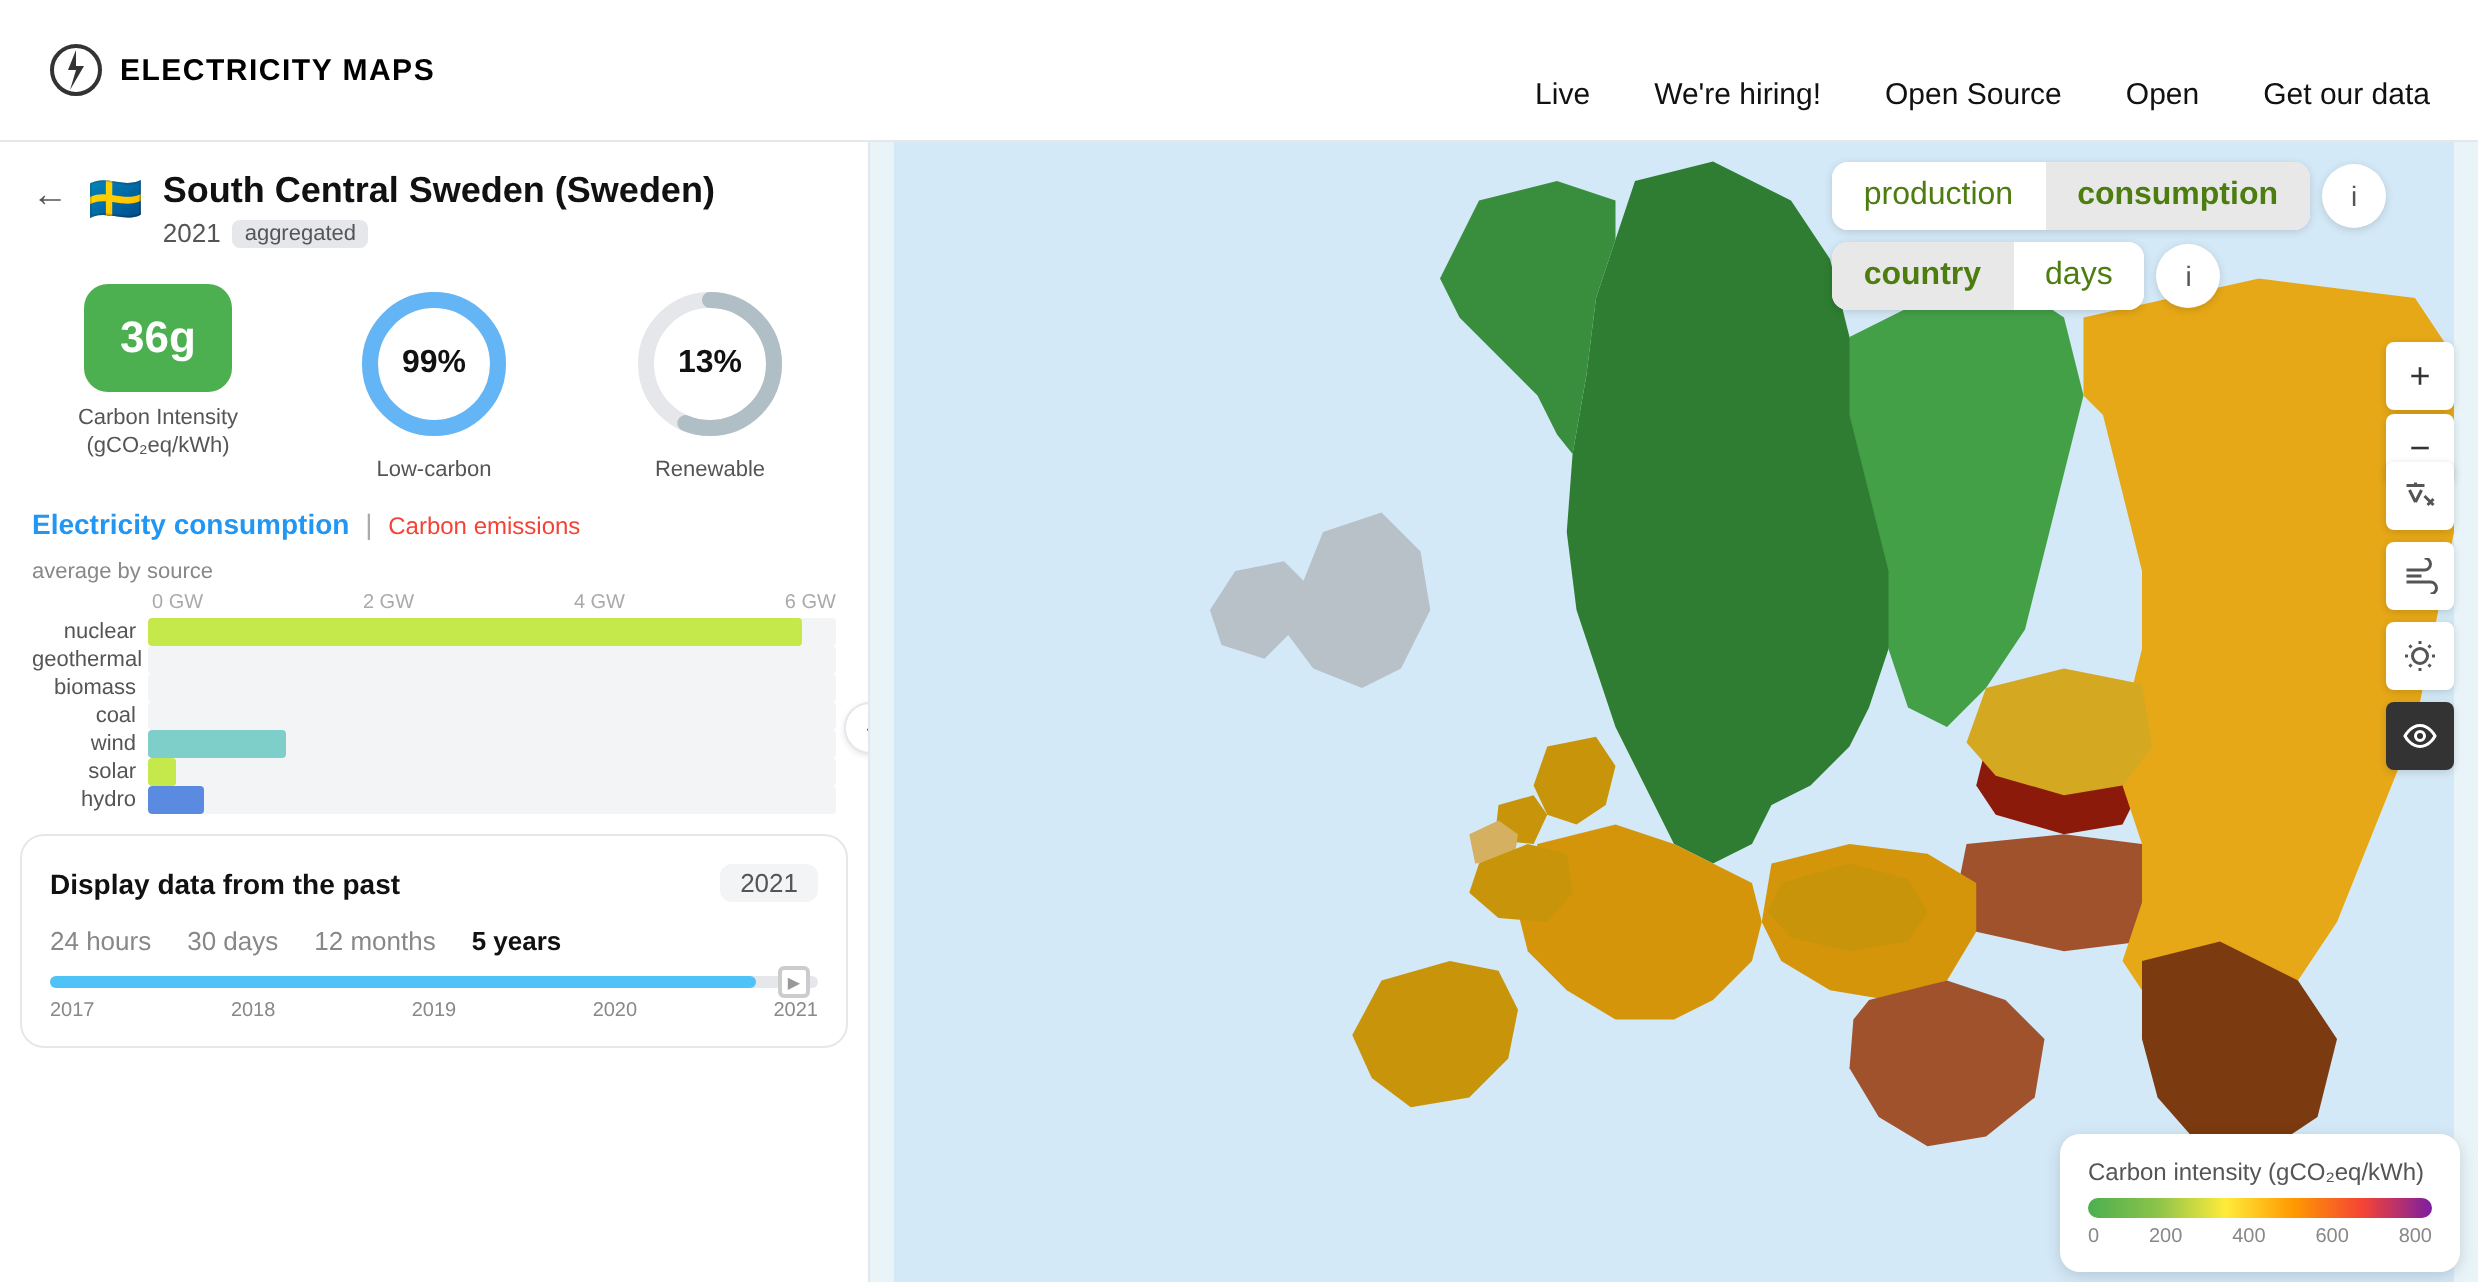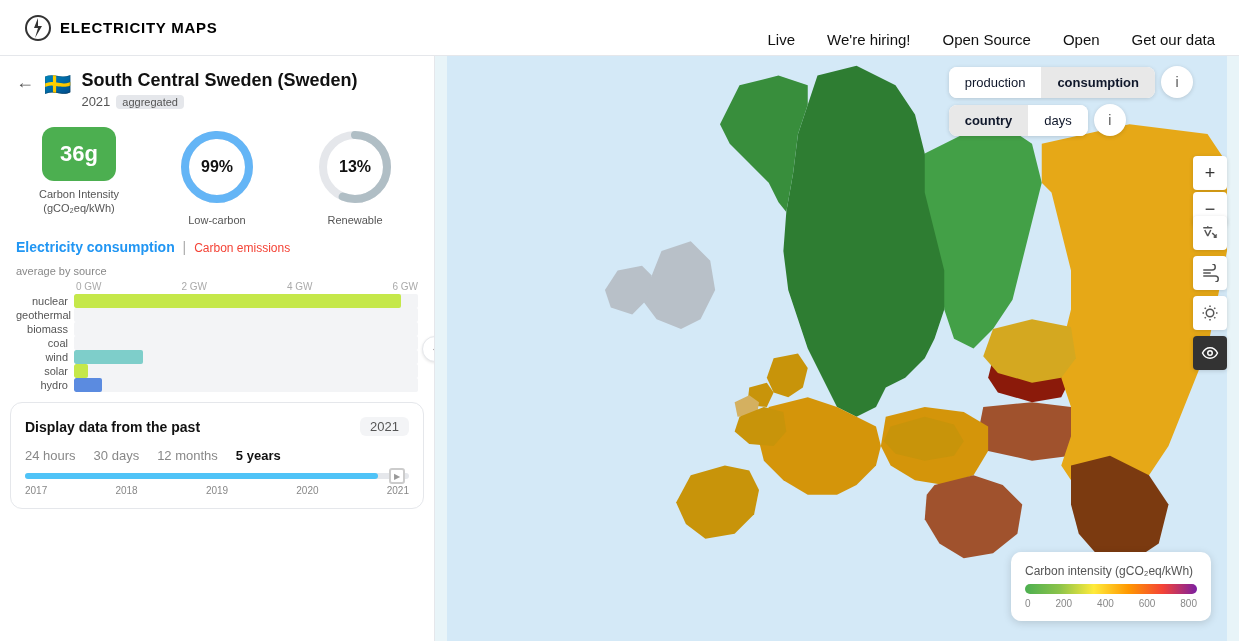--- a/index.html
+++ b/index.html
@@ -1,21 +1,21 @@
 <!DOCTYPE html>
 <html><head>
   <meta charset="utf-8">
   <style>
     * { box-sizing: border-box; margin: 0; padding: 0; }
     body { font-family: -apple-system, BlinkMacSystemFont, 'Segoe UI', sans-serif; background: #fff; overflow: hidden; width: 1239px; height: 641px; }
 
     
     .header {
       display: flex; align-items: center; justify-content: space-between;
-      padding: 0 24px; height: 56px; border-bottom: 1px solid #e5e7eb;
+      padding: 0 24px; height: 71px; border-bottom: 1px solid #e5e7eb;
       background: #fff; position: relative; z-index: 100;
     }
     .header-logo { display: flex; align-items: center; gap: 8px; font-weight: 700; font-size: 15px; letter-spacing: 0.05em; }
     .header-logo svg { width: 28px; height: 28px; }
     .header-nav { display: flex; gap: 32px; align-items: center; margin-top: 24px; }
     .header-nav a { text-decoration: none; color: #111; font-size: 15px; cursor: pointer; }
 
     
     .main-layout { display: flex; height: calc(641px - 56px); }
 
@@ -80,41 +80,41 @@
 
     
     .map-container { flex: 1; position: relative; overflow: hidden; background: #e8f4f8; }
 
     
     .map-mode-controls {
       position: absolute; top: 10px; right: 46px; z-index: 20;
       display: flex; flex-direction: column; gap: 6px;
     }
     .mode-row { display: flex; gap: 0; background: #fff; border-radius: 8px; overflow: hidden; box-shadow: 0 1px 4px rgba(0,0,0,0.15); }
-    .mode-btn { padding: 8px 16px; font-size: 13px; cursor: pointer; color: #0f172a; border: none; background: #fff; }
+    .mode-btn { padding: 8px 16px; font-size: 16px; cursor: pointer; color: #4d7c0f; border: none; background: #fff; }
     .mode-btn.active { background: #e8e8e8; font-weight: 600; }
     .mode-info { background: #fff; border-radius: 50%; width: 32px; height: 32px; display: flex; align-items: center; justify-content: center; font-size: 14px; cursor: pointer; box-shadow: 0 1px 4px rgba(0,0,0,0.15); color: #555; }
 
     
     .zoom-controls {
       position: absolute; top: 100px; right: 12px; z-index: 20;
       display: flex; flex-direction: column; gap: 2px;
     }
     .zoom-btn { background: #fff; border: none; width: 34px; height: 34px; font-size: 18px; cursor: pointer; box-shadow: 0 1px 4px rgba(0,0,0,0.15); color: #333; border-radius: 4px; display: flex; align-items: center; justify-content: center; }
 
     
     .icon-bar {
       position: absolute; top: 160px; right: 12px; z-index: 20;
       display: flex; flex-direction: column; gap: 6px;
     }
     .icon-btn { background: #fff; border: none; width: 34px; height: 34px; cursor: pointer; box-shadow: 0 1px 4px rgba(0,0,0,0.15); border-radius: 4px; display: flex; align-items: center; justify-content: center; font-size: 16px; color: #555; }
 
     
     .legend {
-      position: absolute; bottom: 20px; right: 28px; z-index: 20;
+      position: absolute; bottom: 20px; right: 9px; z-index: 20;
       background: #fff; border-radius: 10px; padding: 12px 14px;
       box-shadow: 0 2px 8px rgba(0,0,0,0.15); min-width: 200px;
     }
     .legend-title { font-size: 12px; color: #555; margin-bottom: 6px; }
     .legend-gradient { height: 10px; border-radius: 5px; background: linear-gradient(to right, #4caf50, #8bc34a, #ffeb3b, #ff9800, #f44336, #7b1fa2); margin-bottom: 4px; }
     .legend-labels { display: flex; justify-content: space-between; font-size: 10px; color: #888; }
 
     
     .collapse-btn {
       position: absolute; top: 50%; right: -14px; transform: translateY(-50%);

